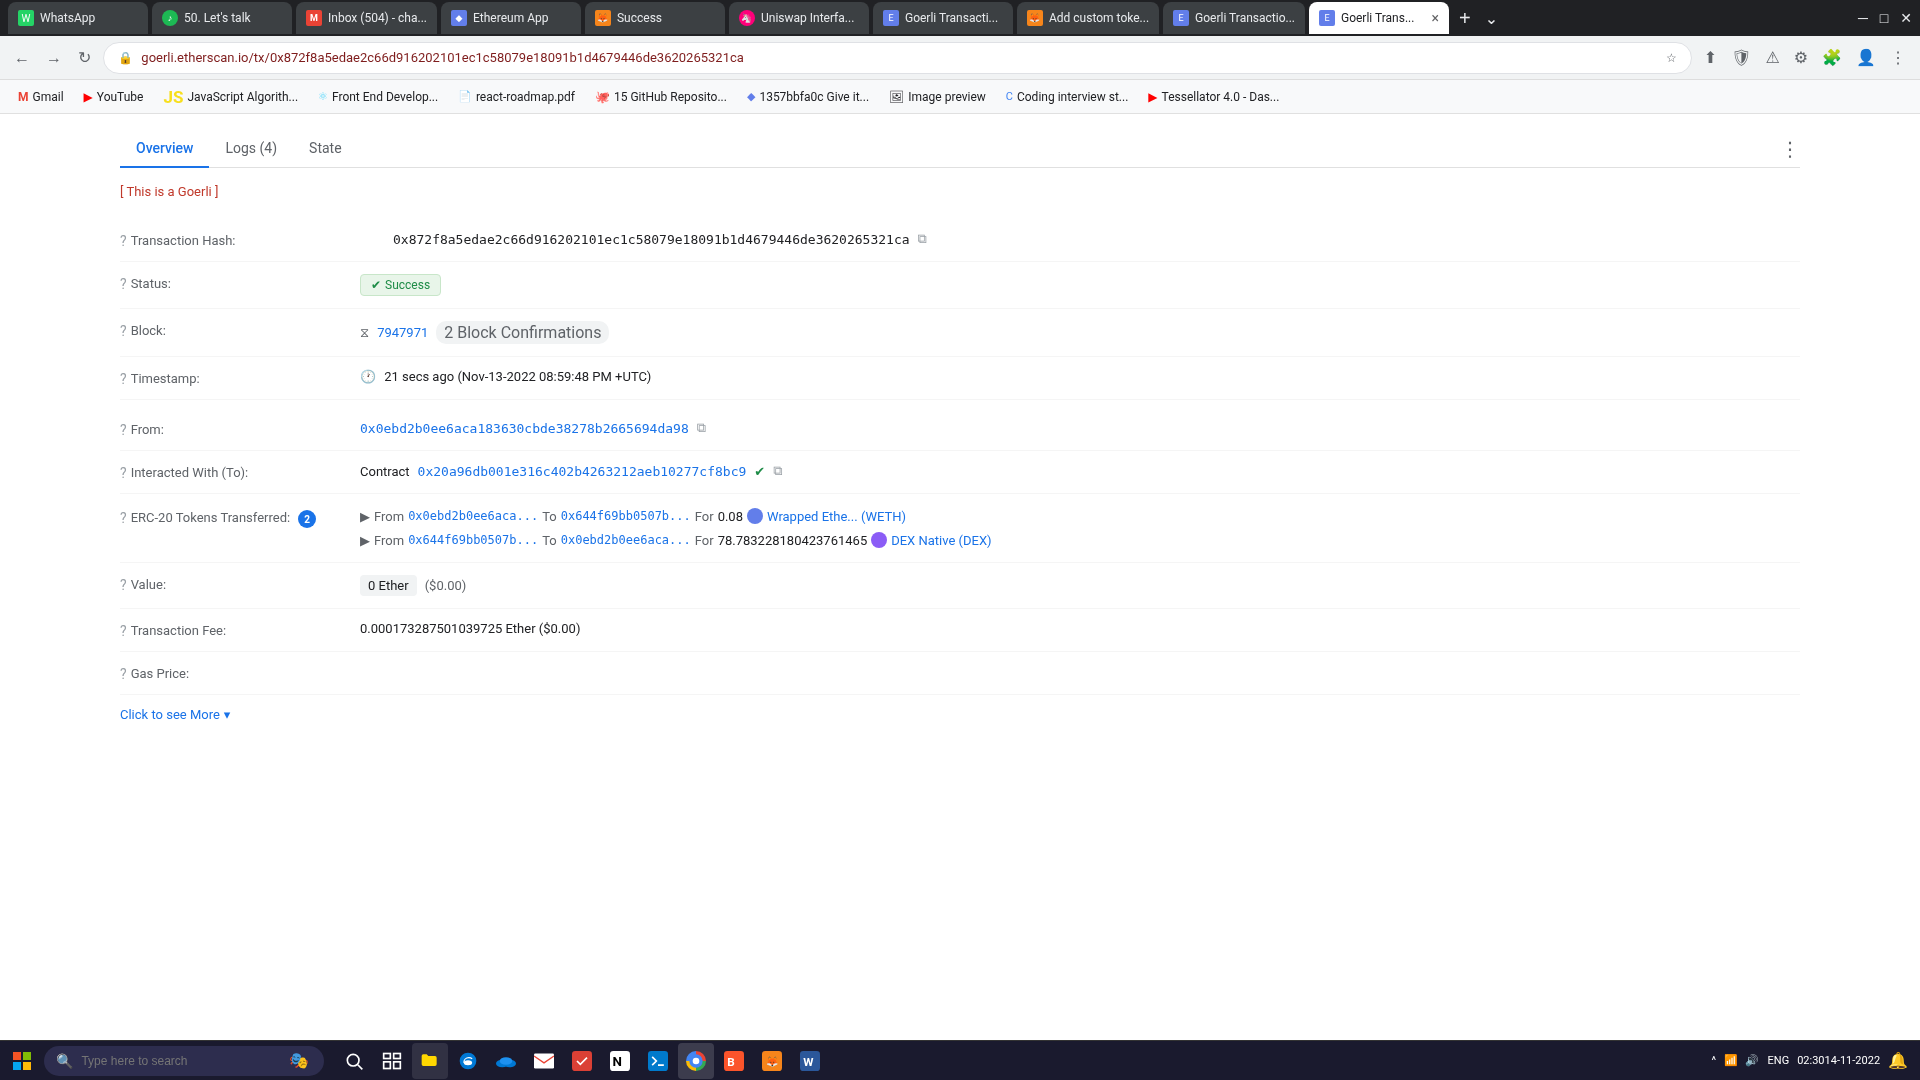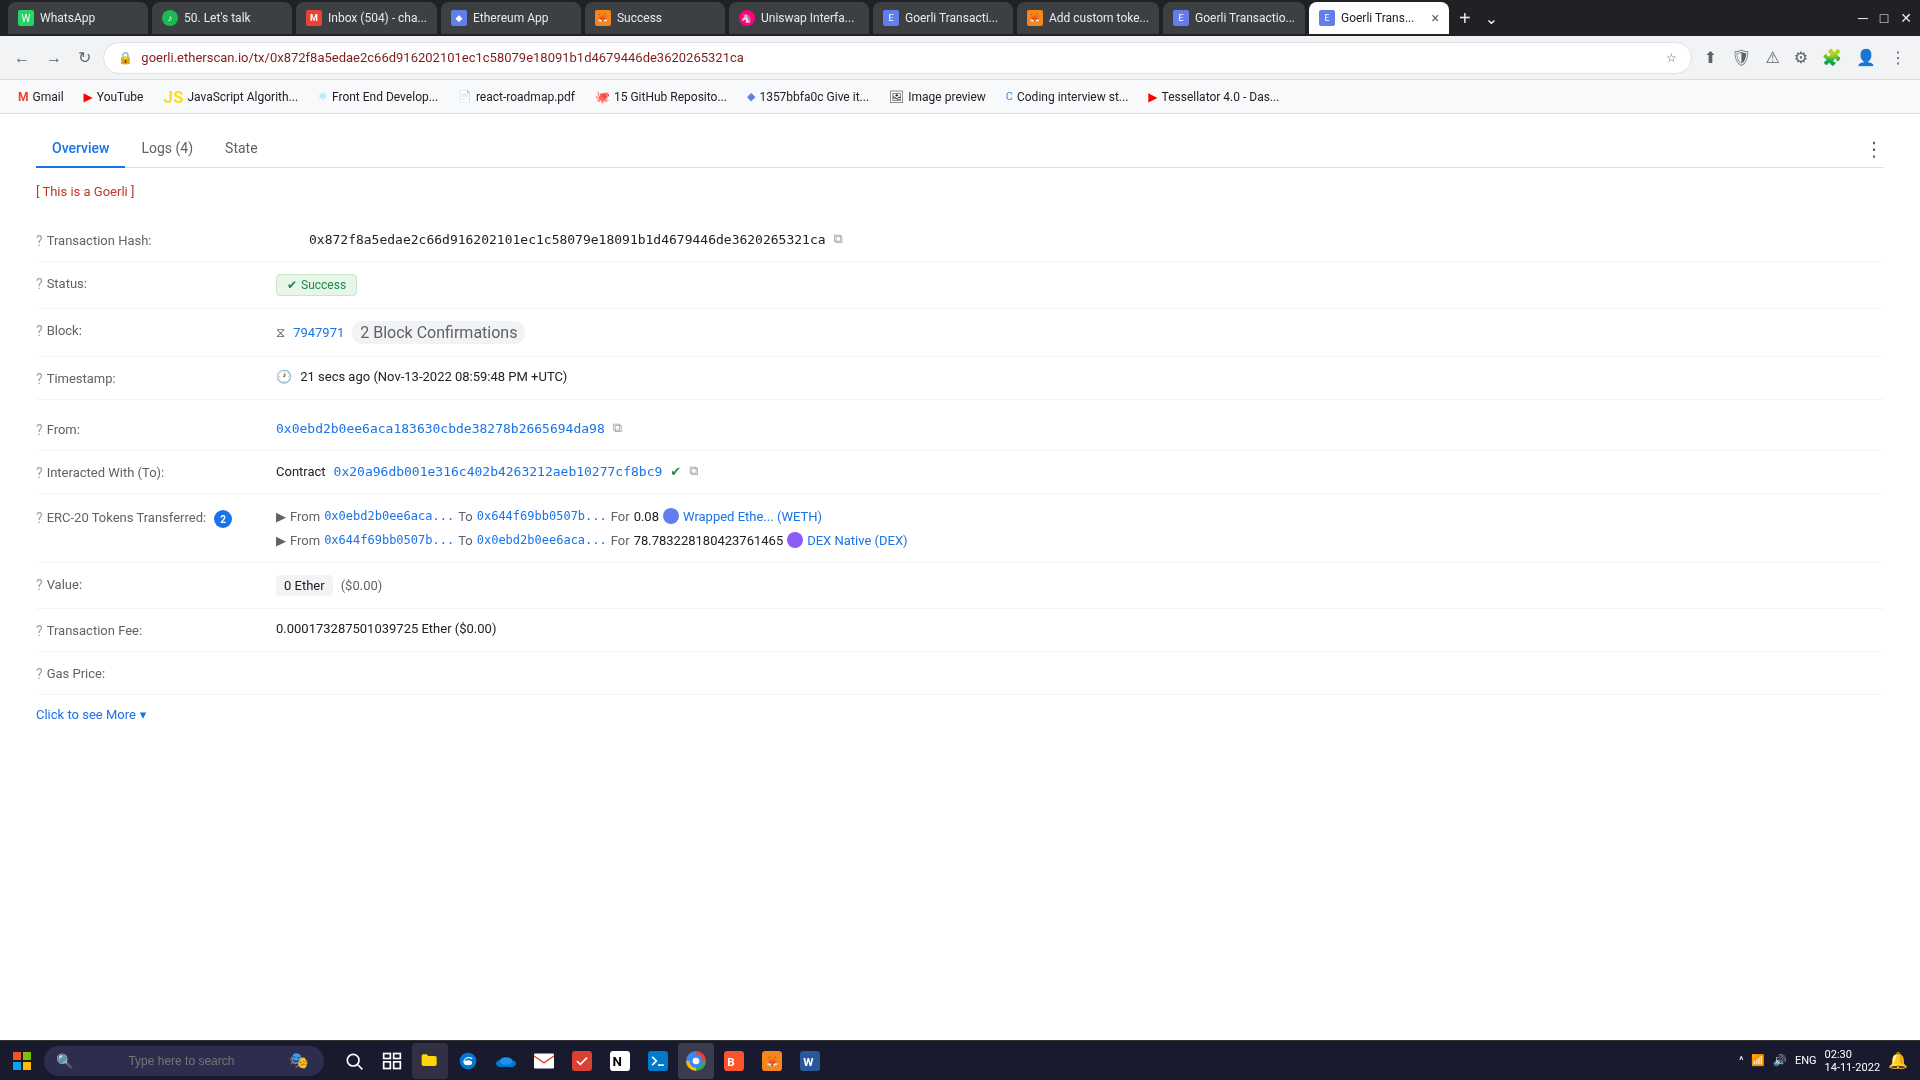--- a/index.html
+++ b/index.html
@@ -58,21 +58,21 @@
     }
     .bookmark-item {
       display: flex; align-items: center; gap: 4px;
       padding: 3px 8px; border-radius: 4px; cursor: pointer;
       font-size: 12px; color: #202124; white-space: nowrap;
     }
 
     
     .main-content {
       background: #fff;
-      padding: 16px 36px;
+      padding: 16px 120px;
       height: calc(1080px - 36px - 44px - 34px - 40px);
       overflow-y: auto;
     }
 
     
     .page-tabs {
       display: flex; align-items: center; border-bottom: 1px solid #e0e0e0;
       margin-bottom: 16px; gap: 0;
     }
     .page-tab {
@@ -139,21 +139,21 @@
       border-top: 1px solid #333;
     }
     .taskbar-search {
       display: flex; align-items: center; background: #2d2d4e; border-radius: 20px;
       height: 30px; padding: 0 12px; gap: 8px; min-width: 280px; margin: 0 4px;
     }
     .taskbar-search input { background: none; border: none; outline: none; color: #fff; font-size: 12px; width: 200px; }
     .taskbar-icons { display: flex; align-items: center; gap: 2px; margin-left: 8px; }
     .taskbar-icon { width: 36px; height: 36px; display: flex; align-items: center; justify-content: center; cursor: pointer; border-radius: 4px; }
     .taskbar-sys { margin-left: auto; display: flex; align-items: center; gap: 8px; color: #fff; font-size: 11px; padding-right: 8px; }
-    .sys-time { display: flex; flex-direction: column; }
+    .sys-time { display: flex; }
   </style>
 </head>
 <body>
 
 <div class="taskbar-top">
 
   <div class="tab-item">
     <div class="tab-favicon" style="background:#25D366; display:flex;align-items:center;justify-content:center;color:#fff;font-size:10px;border-radius:2px;">W</div>
     <span class="tab-label">WhatsApp</span>
   </div>
@@ -426,21 +426,21 @@
   <div class="taskbar-icon" style="background:none;">
     <svg width="18" height="18" viewBox="0 0 18 18">
       <rect x="0" y="0" width="8" height="8" fill="#f35325"></rect>
       <rect x="10" y="0" width="8" height="8" fill="#81bc06"></rect>
       <rect x="0" y="10" width="8" height="8" fill="#05a6f0"></rect>
       <rect x="10" y="10" width="8" height="8" fill="#ffba08"></rect>
     </svg>
   </div>
   <div class="taskbar-search">
     <span style="color:#aaa;font-size:14px;">🔍</span>
-    <input type="text" style="background: none; border: none; outline: none; color: rgb(255, 255, 255); font-size: 12px; width: 200px; text-align: center;" placeholder="Type here to search">
+    <input type="text" style="background: none; border: none; outline: none; color: rgb(255, 255, 255); font-size: 12px; width: 200px;" placeholder="Type here to search">
     <span style="font-size:16px;">🎭</span>
   </div>
   <div class="taskbar-icons">
     <div class="taskbar-icon">
       <svg width="20" height="20" viewBox="0 0 24 24" fill="white">
           <circle cx="11" cy="11" r="7" stroke="white" stroke-width="2" fill="none"></circle>
           <line x1="16.5" y1="16.5" x2="22" y2="22" stroke="white" stroke-width="2"></line>
         </svg>
     </div>
     <div class="taskbar-icon">

